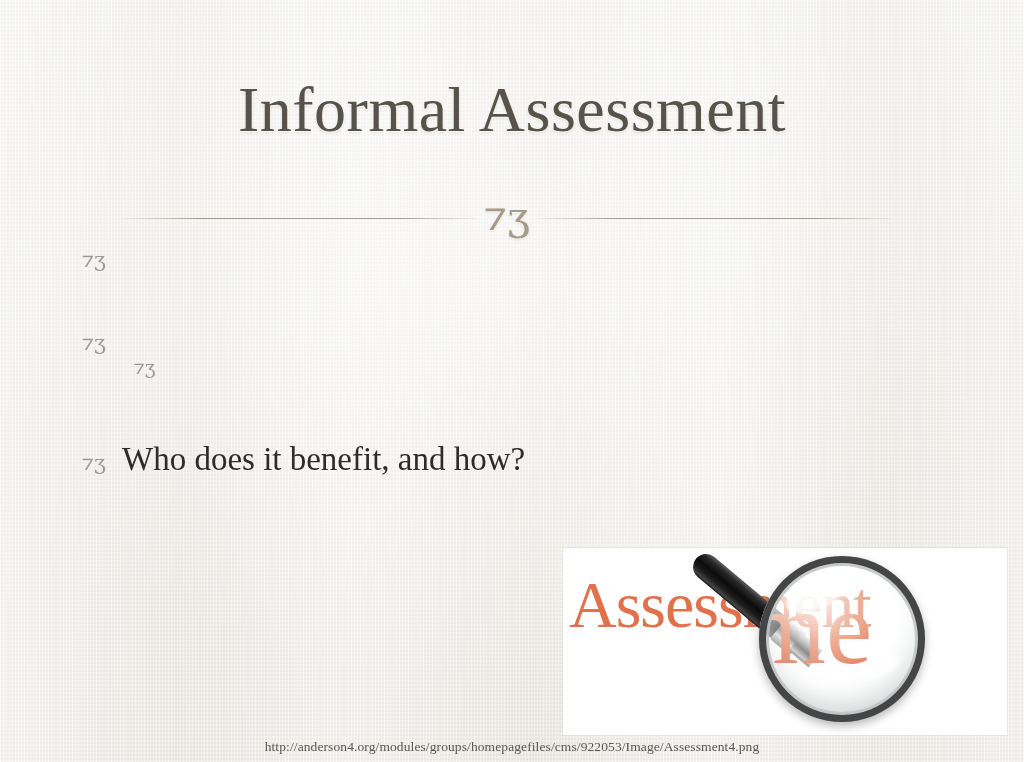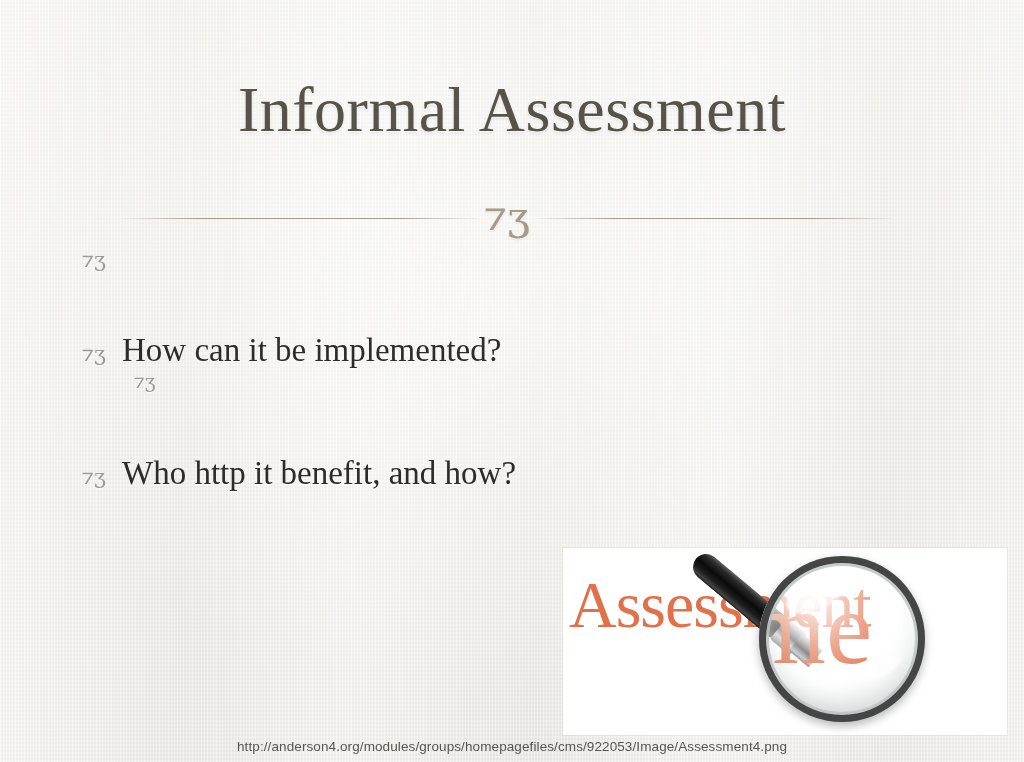--- a/index.html
+++ b/index.html
@@ -305,21 +305,21 @@
   .caption {
     position: absolute;
     left: 0;
     top: 739px;
     width: 1024px;
     text-align: center;
     font-size: 13.5px;
     letter-spacing: 0.1px;
     color: #57554f;
     z-index: 8;
-    font-family: Liberation Sans, sans-serif;
+    font-family: Liberation Serif, serif;
   }
 </style>
 </head>
 <body>
 
 <div class="slide">
 
   <div class="title">Informal Assessment</div>
 
   <div class="divider">
@@ -331,32 +331,31 @@
   <div class="body-list">
 
     <div class="bullet level-1">
       <span class="glyph">⁊ʒ</span>
     </div>
 
     <div class="spacer-lg"></div>
 
     <div class="bullet level-1">
       <span class="glyph">⁊ʒ</span>
-      <span class="text">How can it be implemented?</span>
     </div>
 
     <div class="bullet level-2">
       <span class="glyph">⁊ʒ</span>
     </div>
 
     <div class="spacer-md"></div>
 
     <div class="bullet level-1">
       <span class="glyph">⁊ʒ</span>
-      <span class="text">Who http it benefit, and how?</span>
+      <span class="text">Who does it benefit, and how?</span>
     </div>
 
   </div>
 
   <div class="picture">
 
     <div class="word">
       <span>Assess</span><span class="mag-letters">me</span><span>nt</span>
     </div>
 

